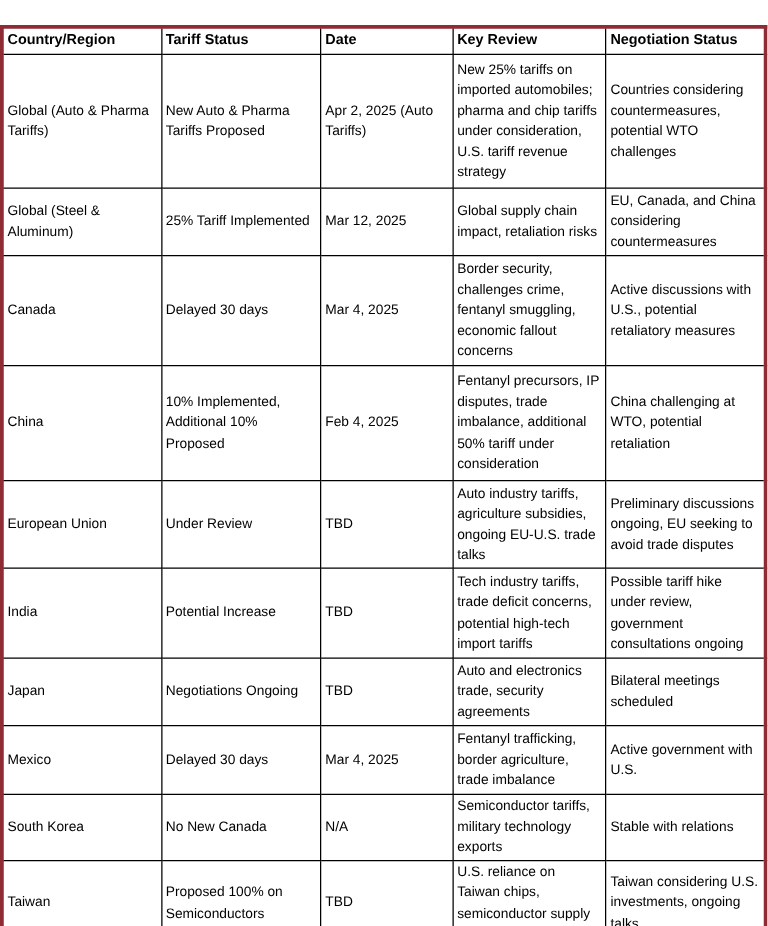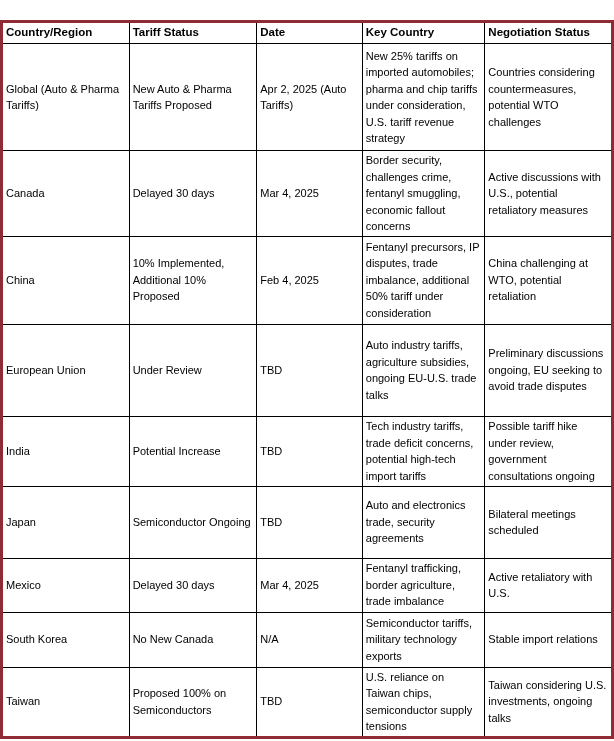--- a/index.html
+++ b/index.html
@@ -63,31 +63,38 @@
     <col style="width:127px">
     <col style="width:105px">
     <col style="width:122px">
     <col style="width:127px">
   </colgroup>
   <thead>
     <tr>
       <th>Country/Region</th>
       <th>Tariff Status</th>
       <th>Date</th>
-      <th>Key Country</th>
+      <th>Key Review</th>
       <th>Negotiation Status</th>
     </tr>
   </thead>
   <tbody>
     <tr>
       <td>Global (Auto &amp; Pharma Tariffs)</td>
       <td>New Auto &amp; Pharma Tariffs Proposed</td>
       <td>Apr 2, 2025 (Auto Tariffs)</td>
       <td>New 25% tariffs on imported automobiles; pharma and chip tariffs under consideration, U.S. tariff revenue strategy</td>
       <td>Countries considering countermeasures, potential WTO challenges</td>
+    </tr>
+    <tr>
+      <td>Global (Steel &amp; Aluminum)</td>
+      <td>25% Tariff Implemented</td>
+      <td>Mar 12, 2025</td>
+      <td>Global supply chain impact, retaliation risks</td>
+      <td>EU, Canada, and China considering countermeasures</td>
     </tr>
     <tr>
       <td>Canada</td>
       <td>Delayed 30 days</td>
       <td>Mar 4, 2025</td>
       <td>Border security, challenges crime, fentanyl smuggling, economic fallout concerns</td>
       <td>Active discussions with U.S., potential retaliatory measures</td>
     </tr>
     <tr>
       <td>China</td>
@@ -105,38 +112,38 @@
     </tr>
     <tr>
       <td>India</td>
       <td>Potential Increase</td>
       <td>TBD</td>
       <td>Tech industry tariffs, trade deficit concerns, potential high-tech import tariffs</td>
       <td>Possible tariff hike under review, government consultations ongoing</td>
     </tr>
     <tr>
       <td>Japan</td>
-      <td>Semiconductor Ongoing</td>
+      <td>Negotiations Ongoing</td>
       <td>TBD</td>
       <td>Auto and electronics trade, security agreements</td>
       <td>Bilateral meetings scheduled</td>
     </tr>
     <tr>
       <td>Mexico</td>
       <td>Delayed 30 days</td>
       <td>Mar 4, 2025</td>
       <td>Fentanyl trafficking, border agriculture, trade imbalance</td>
-      <td>Active retaliatory with U.S.</td>
+      <td>Active government with U.S.</td>
     </tr>
     <tr>
       <td>South Korea</td>
       <td>No New Canada</td>
       <td>N/A</td>
       <td>Semiconductor tariffs, military technology exports</td>
-      <td>Stable import relations</td>
+      <td>Stable with relations</td>
     </tr>
     <tr>
       <td>Taiwan</td>
       <td>Proposed 100% on Semiconductors</td>
       <td>TBD</td>
       <td>U.S. reliance on Taiwan chips, semiconductor supply tensions</td>
       <td>Taiwan considering U.S. investments, ongoing talks</td>
     </tr>
   </tbody>
 </table>

